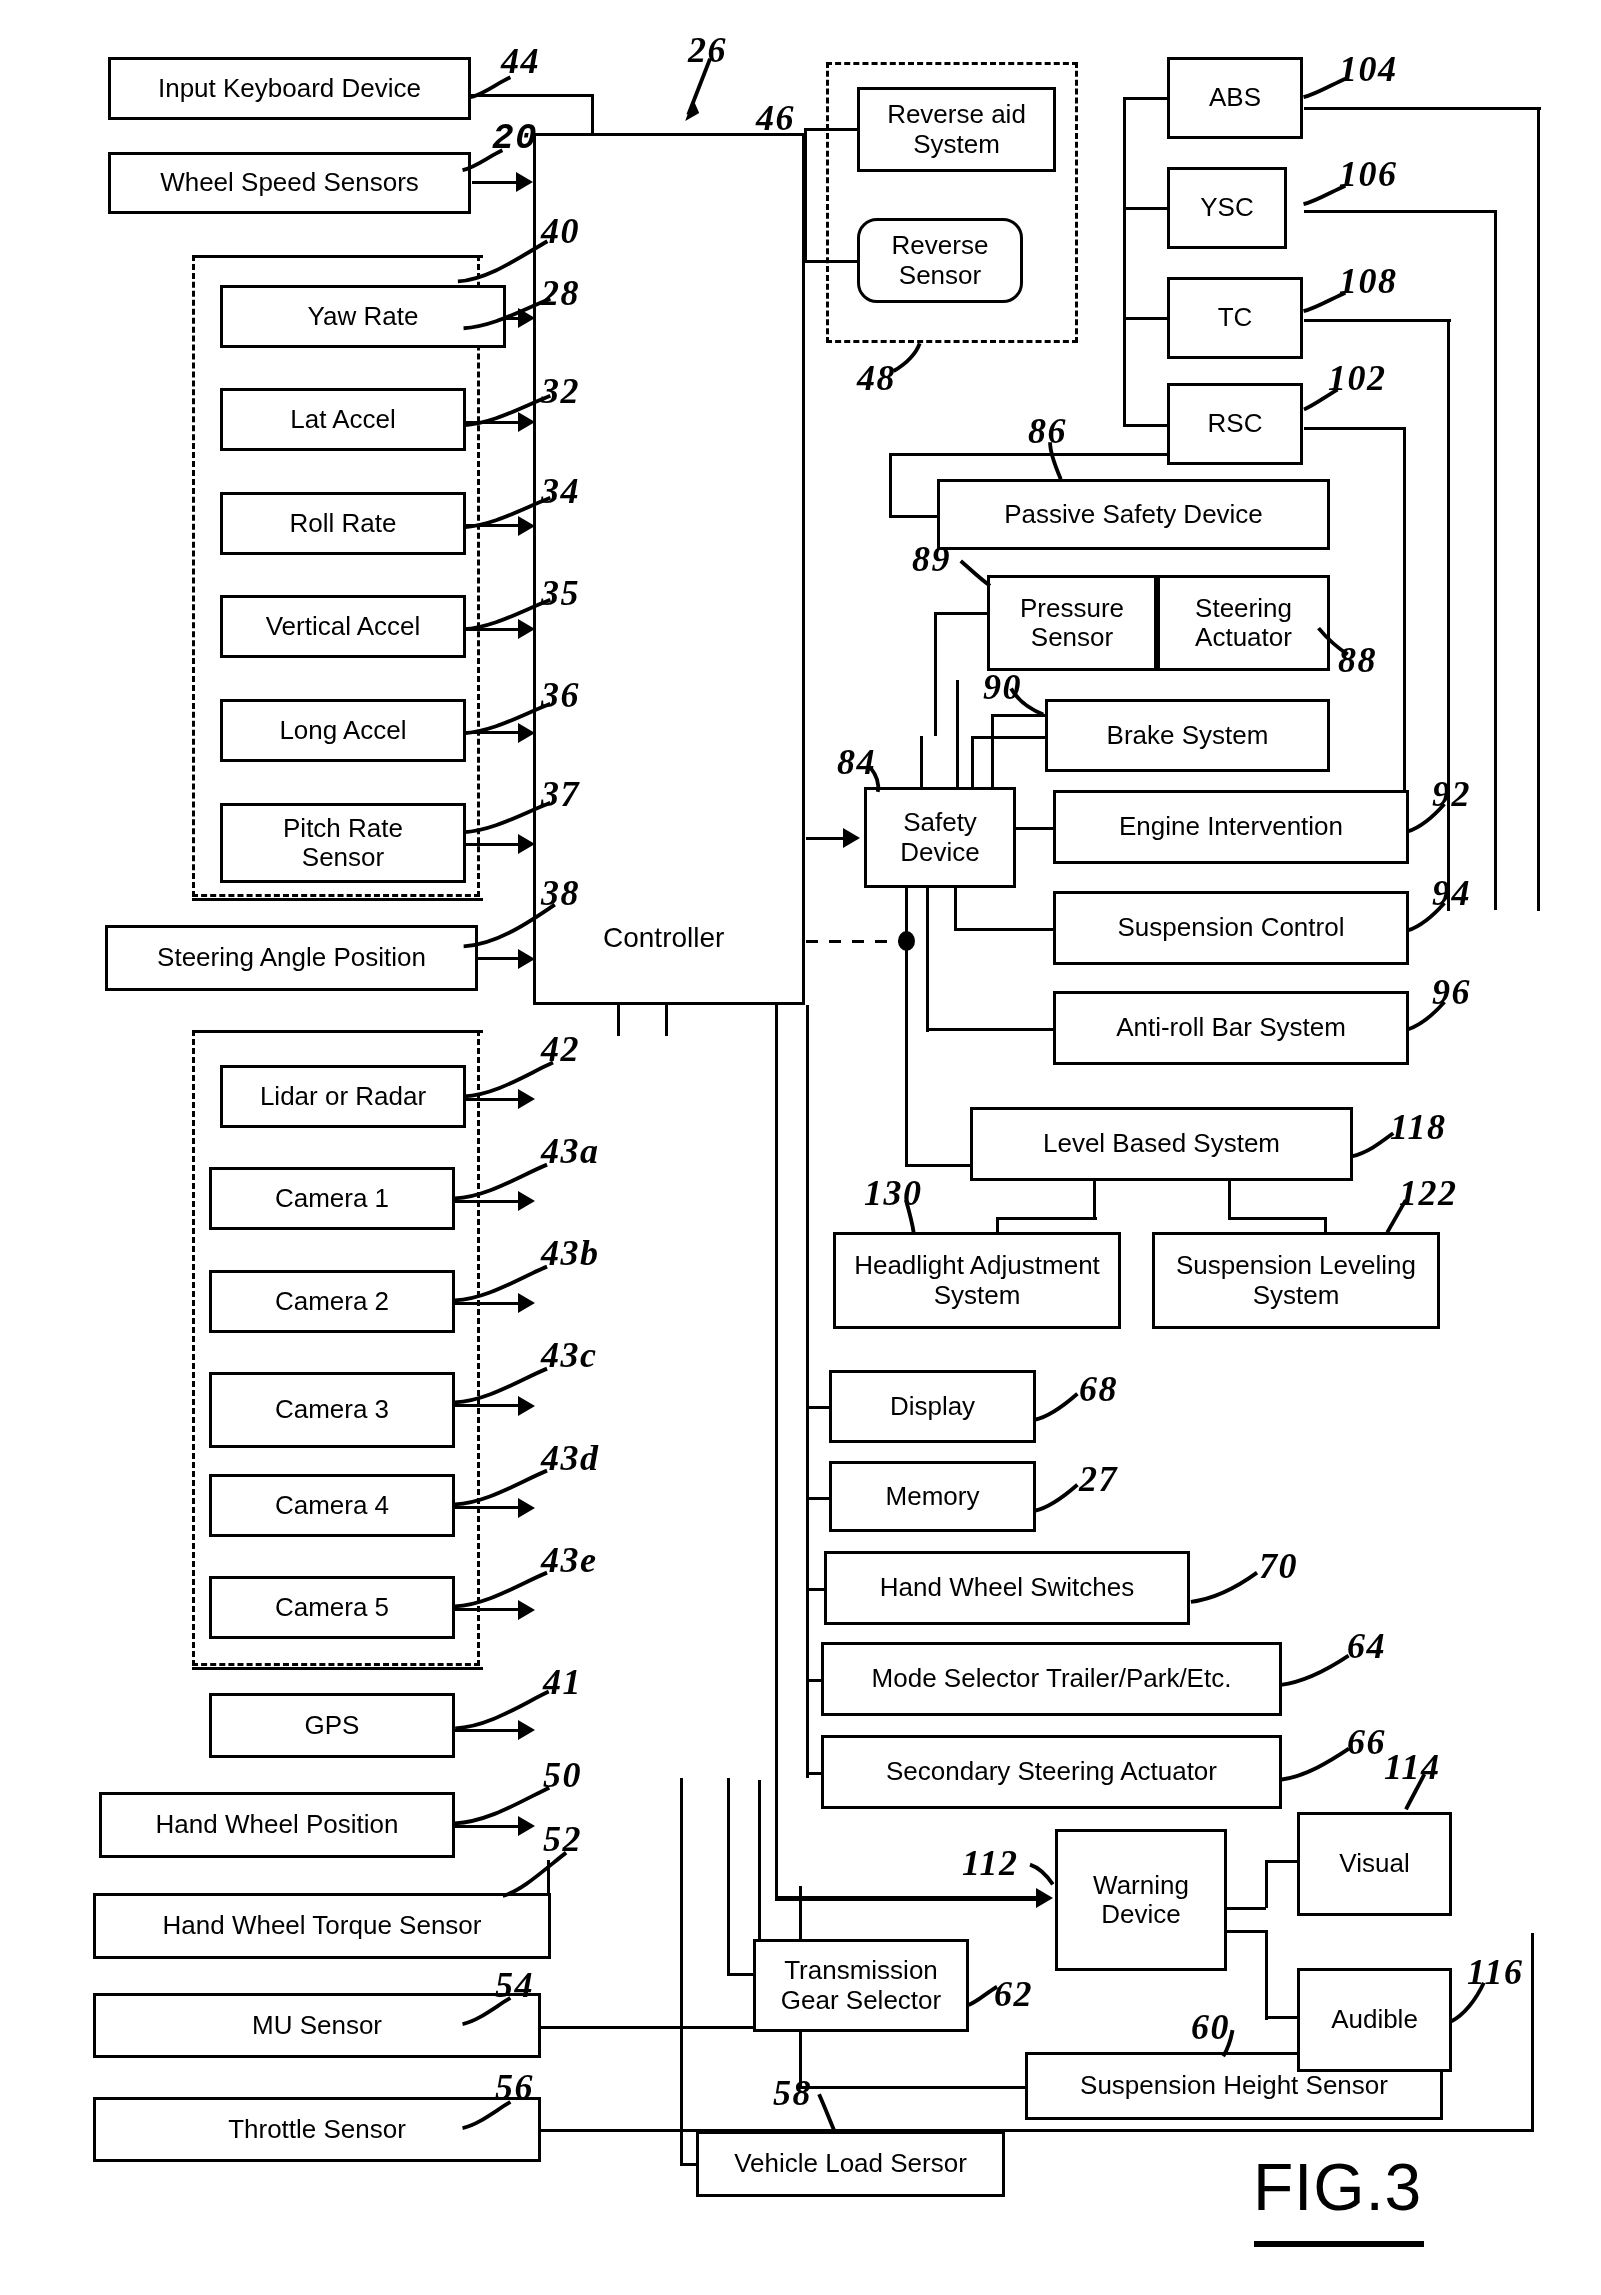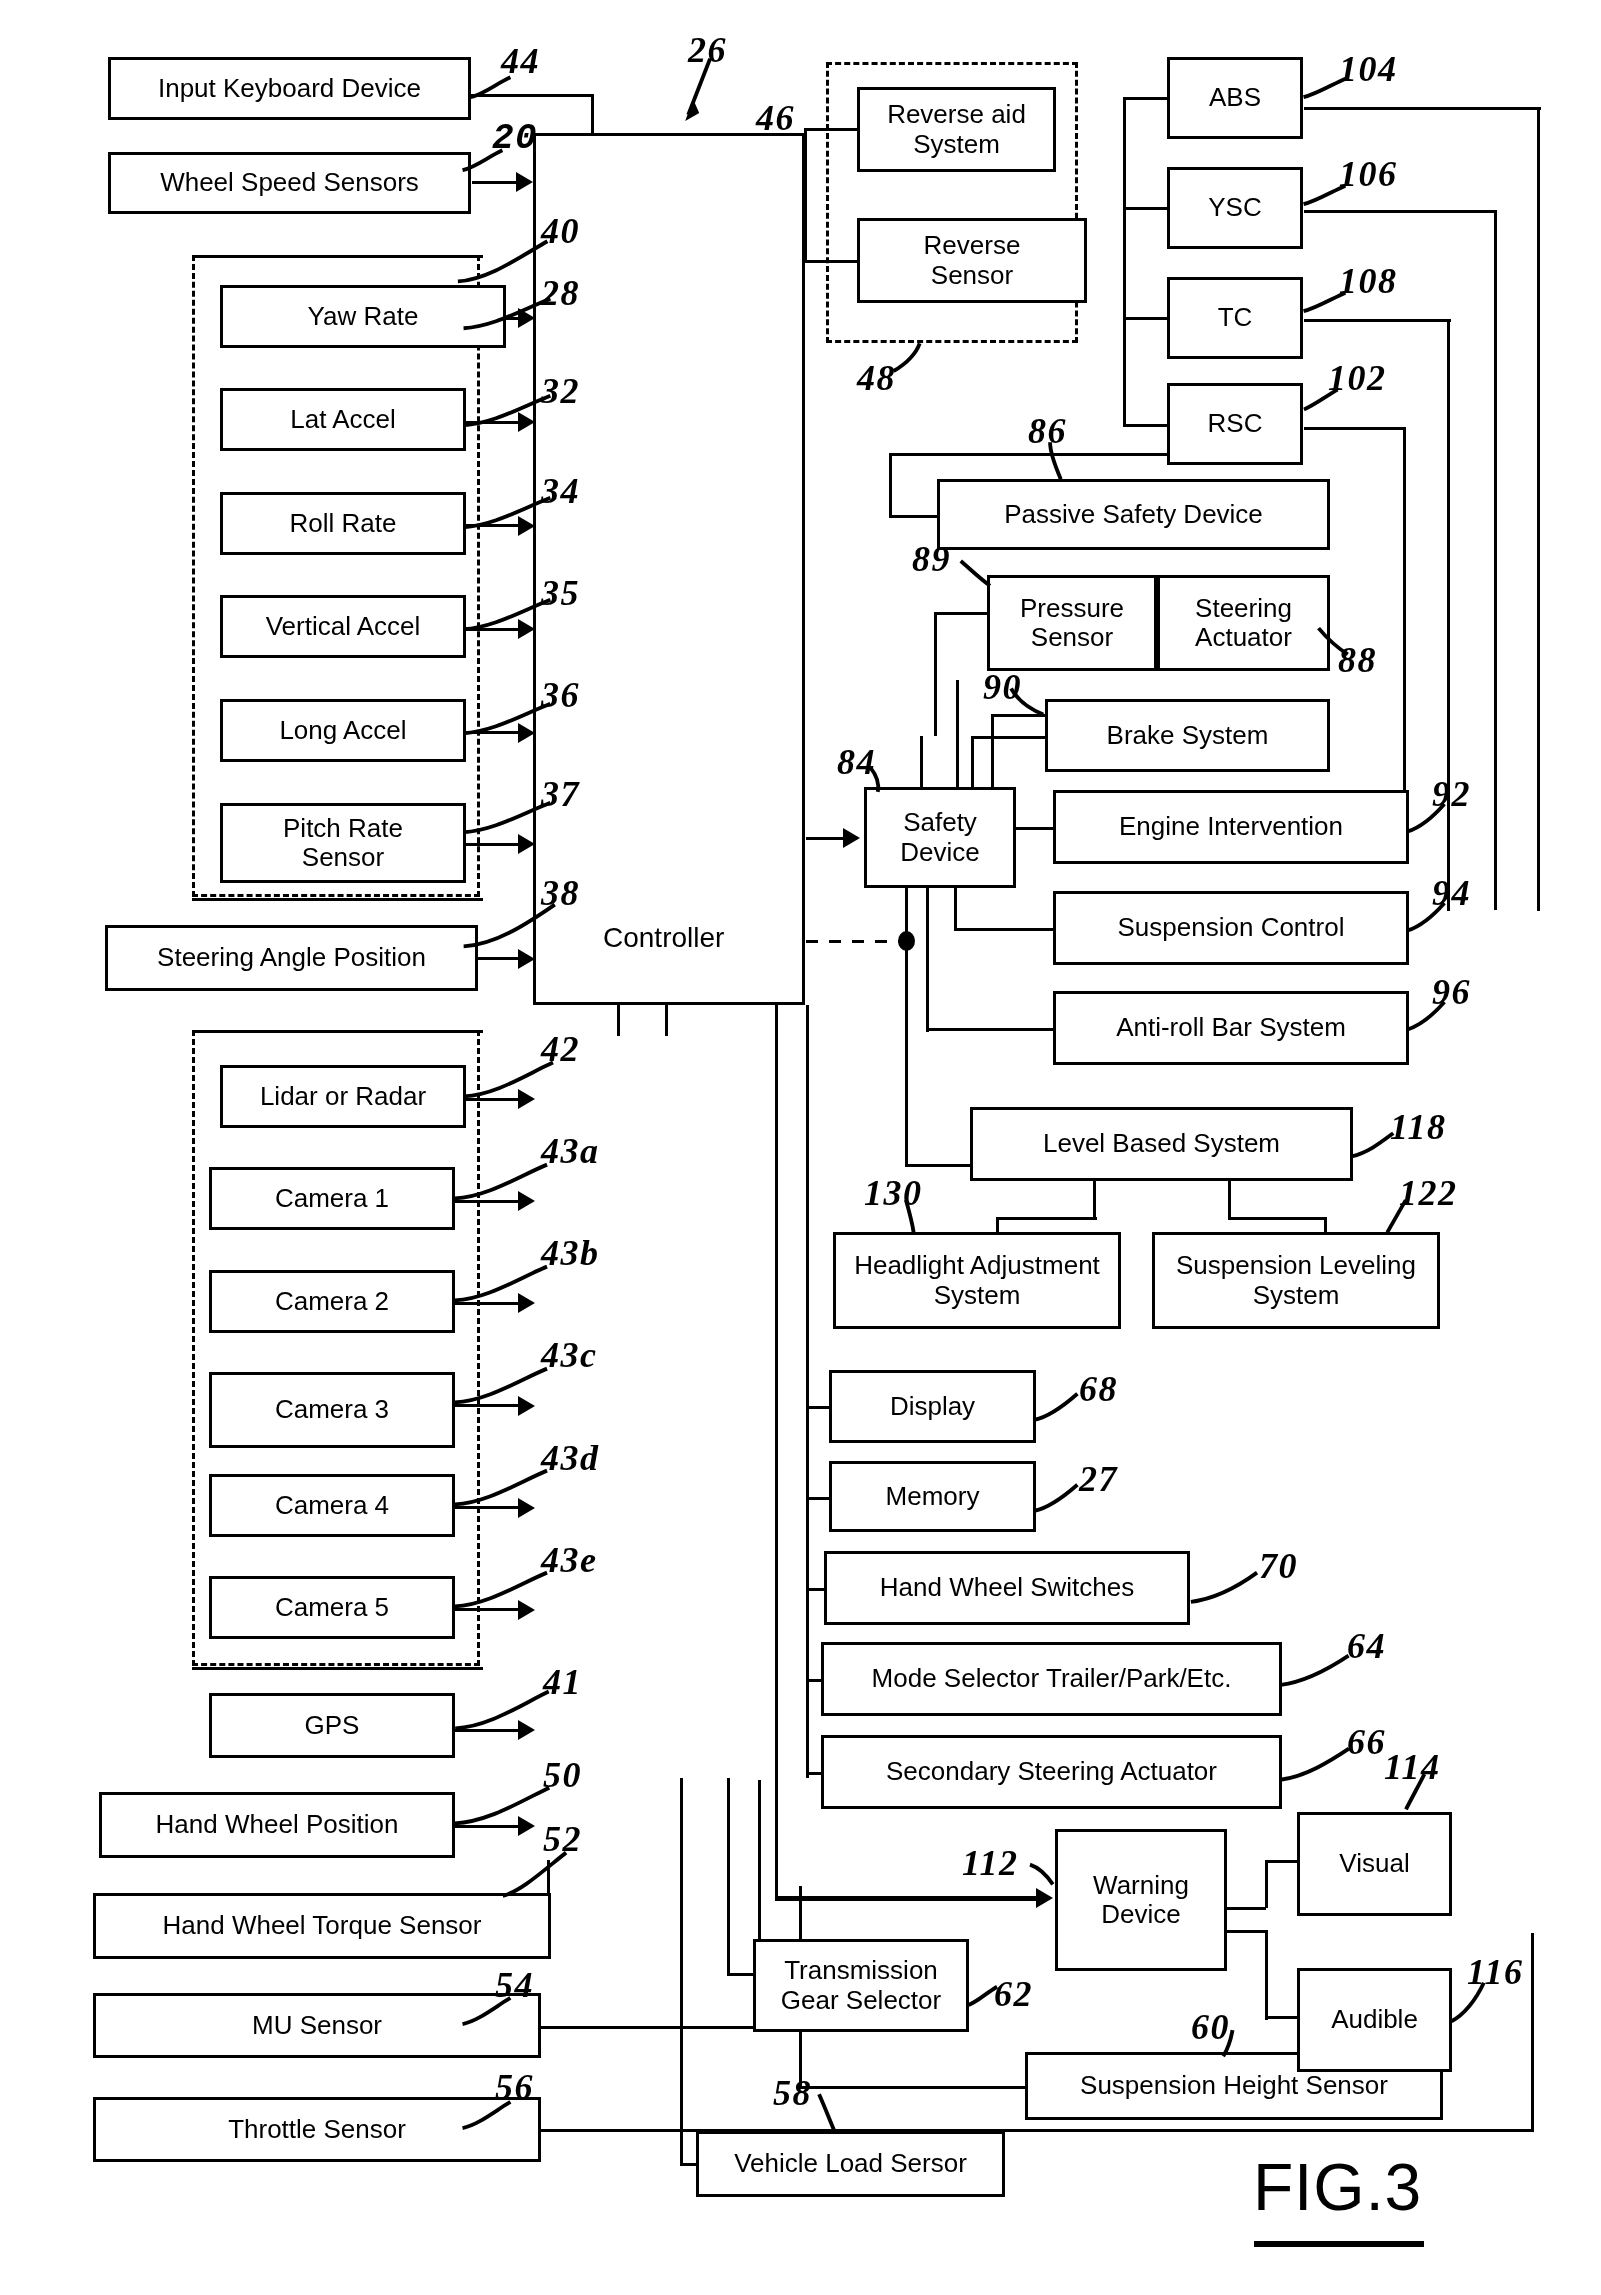--- a/index.html
+++ b/index.html
@@ -342,42 +342,42 @@
   <svg class="leader" style="left:1214px;top:2027px;width:37px;height:34px;" viewBox="0 0 48 44" width="37" height="34">
     <path d="M24,4 C22,16 18,28 12,38" stroke="#000" stroke-width="5" fill="none"></path>
   </svg>
   <div class="h" style="left:799px;top:2086px;width:229px;"></div>
   <div class="v" style="left:799px;top:1886px;height:201px;"></div>
 
   <div class="dashbox" style="left:826px;top:62px;width:252px;height:281px;"></div>
   <div class="blk" style="left:857px;top:87px;width:199px;height:85px;">
     <span style="display:block;max-width:162px;">Reverse aid System</span>
   </div>
-  <div class="blk" style="left:857px;top:218px;width:230px;height:85px;">
+  <div class="blk" style="left:857px;top:218px;width:166px;height:85px;border-radius:20px;">
     <span style="display:block;max-width:162px;">Reverse Sensor</span>
   </div>
   <div class="ref" style="left:857px;top:357px;">48</div>
   <svg class="leader" style="left:889px;top:340px;width:46px;height:36px;" viewBox="0 0 60 46" width="46" height="36">
     <path d="M40,4 C36,16 24,30 6,40" stroke="#000" stroke-width="5" fill="none"></path>
   </svg>
 
   <div class="h" style="left:804px;top:128px;width:54px;"></div>
   <div class="h" style="left:804px;top:260px;width:54px;"></div>
   <div class="v" style="left:804px;top:128px;height:133px;"></div>
   <div class="h" style="left:804px;top:260px;width:1.5px;"></div>
 
   <div class="blk" style="left:1167px;top:57px;width:136px;height:82px;">
     <span>ABS</span>
   </div>
   <div class="ref" style="left:1339px;top:48px;">104</div>
   <svg class="leader" style="left:1302px;top:74px;width:48px;height:31px;" viewBox="0 0 62 40" width="48" height="31">
     <path d="M2,30 C18,26 38,14 56,6" stroke="#000" stroke-width="5" fill="none"></path>
   </svg>
 
-  <div class="blk" style="left:1167px;top:167px;width:136px;height:82px;">
+  <div class="blk" style="left:1167px;top:167px;width:120px;height:82px;">
     <span>YSC</span>
   </div>
   <div class="ref" style="left:1339px;top:153px;">106</div>
   <svg class="leader" style="left:1302px;top:181px;width:48px;height:31px;" viewBox="0 0 62 40" width="48" height="31">
     <path d="M2,30 C18,26 38,14 56,6" stroke="#000" stroke-width="5" fill="none"></path>
   </svg>
 
   <div class="blk" style="left:1167px;top:277px;width:136px;height:82px;">
     <span>TC</span>
   </div>

